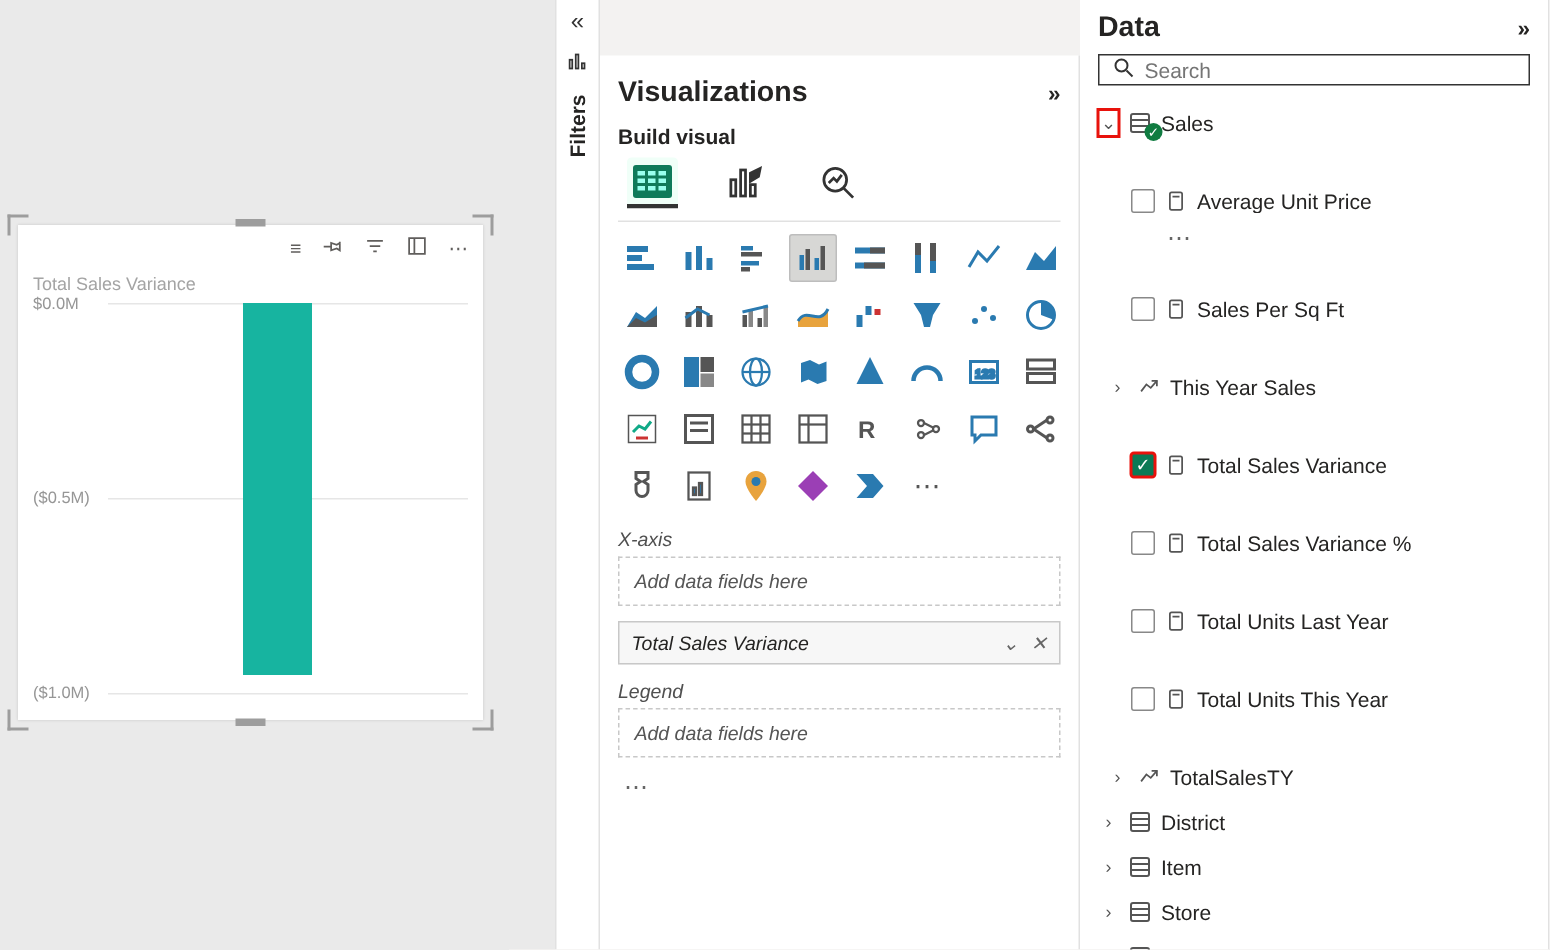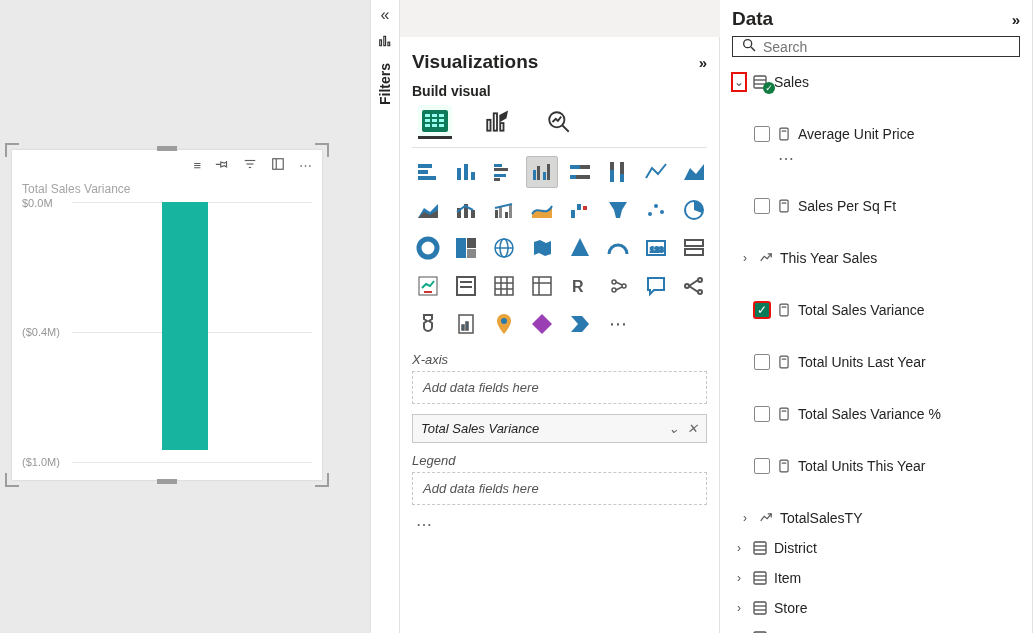--- a/index.html
+++ b/index.html
@@ -143,21 +143,21 @@
             <path d="M9 3v18"></path>
           </svg>
       </span>
       <span>⋯</span>
     </div>
     <div class="chart-title">Total Sales Variance</div>
     <div class="chart-body">
       <div class="gridline" style="top:0"></div>
       <div class="axis-label" style="top:-5px; left:0">$0.0M</div>
       <div class="gridline" style="top:50%"></div>
-      <div class="axis-label" style="top:calc(50% - 6px); left:0">($0.4M)</div>
+      <div class="axis-label" style="top:calc(50% - 6px); left:0">($0.5M)</div>
       <div class="gridline" style="top:100%"></div>
       <div class="axis-label" style="top:calc(100% - 6px); left:0">($1.0M)</div>
       <div class="bar" style="left:140px; width:46px; top:0; bottom:12px; background:#17b4a0;"></div>
     </div>
   </div>
 </div>
 
 <div class="filters-strip">
   <span class="chev">«</span>
   <span class="collapse-ico">
@@ -556,32 +556,32 @@
     </div>
 
     <div class="tree-row indent1">
       <span class="cb"></span>
       <span class="calc-ico">
           <svg width="14" height="14" viewBox="0 0 24 24" fill="none" stroke="#555" stroke-width="2">
             <rect x="5" y="2" width="14" height="20" rx="2"></rect>
             <line x1="8" y1="7" x2="16" y2="7"></line>
           </svg>
         </span>
-      <span class="lbl">Total Units Last Year</span>
+      <span class="lbl">Total Sales Variance %</span>
     </div>
 
     <div class="tree-row indent1">
       <span class="cb"></span>
       <span class="calc-ico">
           <svg width="14" height="14" viewBox="0 0 24 24" fill="none" stroke="#555" stroke-width="2">
             <rect x="5" y="2" width="14" height="20" rx="2"></rect>
             <line x1="8" y1="7" x2="16" y2="7"></line>
           </svg>
         </span>
-      <span class="lbl">Total Sales Variance %</span>
+      <span class="lbl">Total Units Last Year</span>
     </div>
 
     <div class="tree-row indent1">
       <span class="cb"></span>
       <span class="calc-ico">
           <svg width="14" height="14" viewBox="0 0 24 24" fill="none" stroke="#555" stroke-width="2">
             <rect x="5" y="2" width="14" height="20" rx="2"></rect>
             <line x1="8" y1="7" x2="16" y2="7"></line>
           </svg>
         </span>

